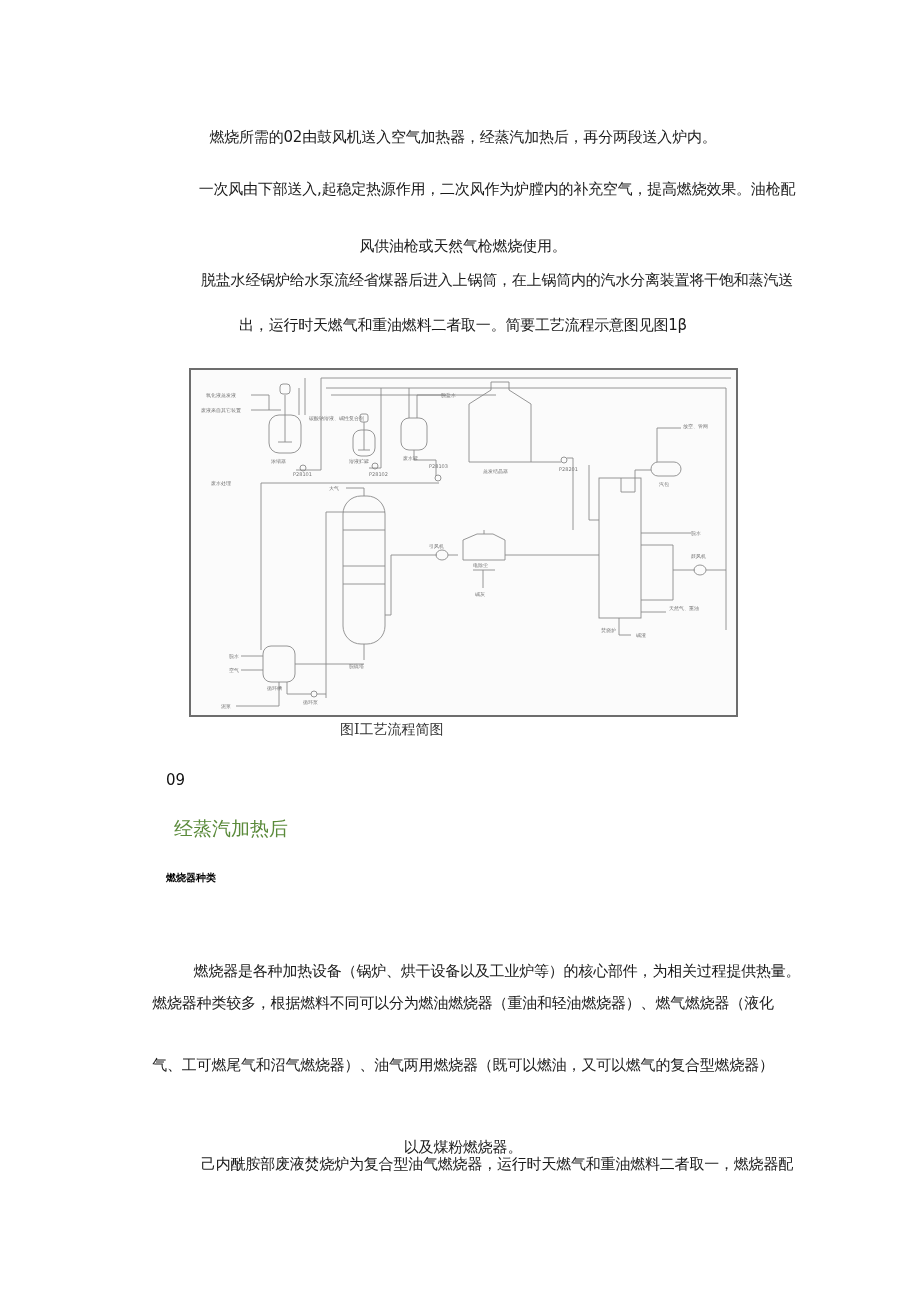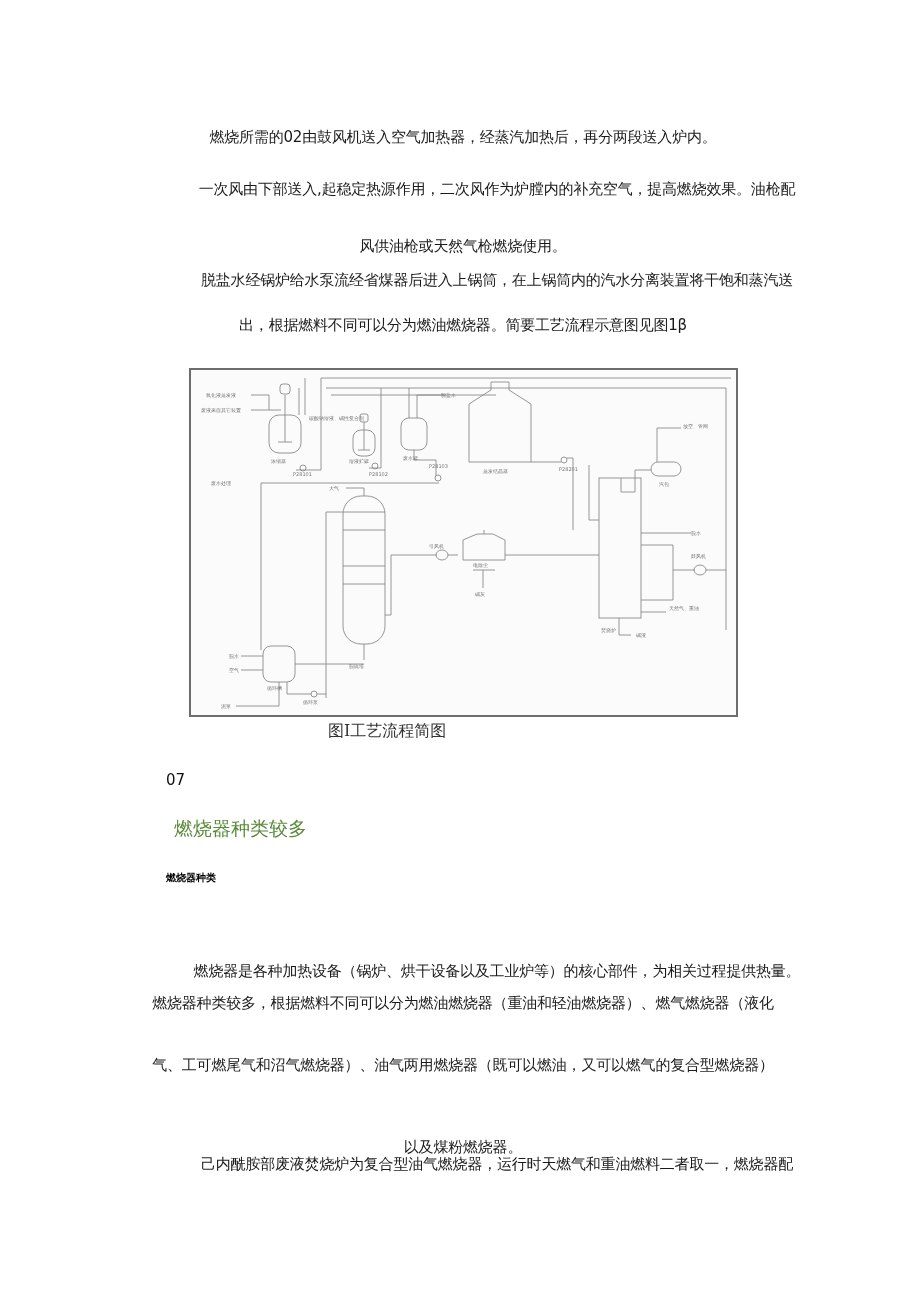--- a/index.html
+++ b/index.html
@@ -32,24 +32,24 @@
       top: 368px;
       width: 549px;
       height: 349px;
       border: 2px solid #6d6d6d;
       box-sizing: border-box;
       background: #fbfbfb;
     }
     .figure-frame svg { position: absolute; left: 0; top: 0; }
     .caption {
       position: absolute;
-      left: 328px;
+      left: 340px;
       top: 721px;
       font-family: "DejaVu Serif", "Liberation Serif", serif;
-      font-size: 16px;
+      font-size: 14px;
       color: #333333;
     }
     .section-num {
       position: absolute;
       left: 166px;
       top: 771px;
       font-size: 15px;
       color: #111111;
     }
     .section-title {
@@ -74,21 +74,21 @@
       fill: #777777;
     }
   </style>
 </head>
 <body>
 
 <div class="para" style="top:130px;">燃烧所需的02由鼓风机送入空气加热器，经蒸汽加热后，再分两段送入炉内。</div>
 <div class="para indent" style="top:182px;">一次风由下部送入,起稳定热源作用，二次风作为炉膛内的补充空气，提高燃烧效果。油枪配</div>
 <div class="para" style="top:239px;">风供油枪或天然气枪燃烧使用。</div>
 <div class="para indent" style="top:273px;">脱盐水经锅炉给水泵流经省煤器后进入上锅筒，在上锅筒内的汽水分离装置将干饱和蒸汽送</div>
-<div class="para" style="top:318px;">出，根据燃料不同可以分为燃油燃烧器。简要工艺流程示意图见图1β</div>
+<div class="para" style="top:318px;">出，运行时天燃气和重油燃料二者取一。简要工艺流程示意图见图1β</div>
 
 <div class="figure-frame">
   <svg width="545" height="345" viewBox="0 0 545 345">
     <g fill="none" stroke="#8a8a8a" stroke-width="0.9">
 
       <line x1="130" y1="8" x2="540" y2="8"></line>
       <line x1="135" y1="18" x2="535" y2="18"></line>
       <line x1="140" y1="25" x2="305" y2="25"></line>
       <line x1="535" y1="18" x2="535" y2="260"></line>
 
@@ -219,21 +219,21 @@
       <text x="38" y="288">脱水</text>
       <text x="38" y="302">空气</text>
       <text x="76" y="320">循环槽</text>
       <text x="112" y="334">循环泵</text>
       <text x="30" y="338">泥浆</text>
     </g>
   </svg>
 </div>
 <div class="caption">图I工艺流程简图</div>
 
-<div class="section-num">07</div>
-<div class="section-title">燃烧器种类较多</div>
+<div class="section-num">09</div>
+<div class="section-title">经蒸汽加热后</div>
 <div class="sub-heading">燃烧器种类</div>
 
 <div class="para indent" style="top:964px;">燃烧器是各种加热设备（锅炉、烘干设备以及工业炉等）的核心部件，为相关过程提供热量。</div>
 <div class="para" style="top:996px;">燃烧器种类较多，根据燃料不同可以分为燃油燃烧器（重油和轻油燃烧器）、燃气燃烧器（液化</div>
 <div class="para" style="top:1058px;">气、工可燃尾气和沼气燃烧器）、油气两用燃烧器（既可以燃油，又可以燃气的复合型燃烧器）</div>
 <div class="para" style="top:1106px;margin-top:34px;">以及煤粉燃烧器。</div>
 <div class="para indent" style="top:1157px;">己内酰胺部废液焚烧炉为复合型油气燃烧器，运行时天燃气和重油燃料二者取一，燃烧器配</div>
 
 </body></html>

